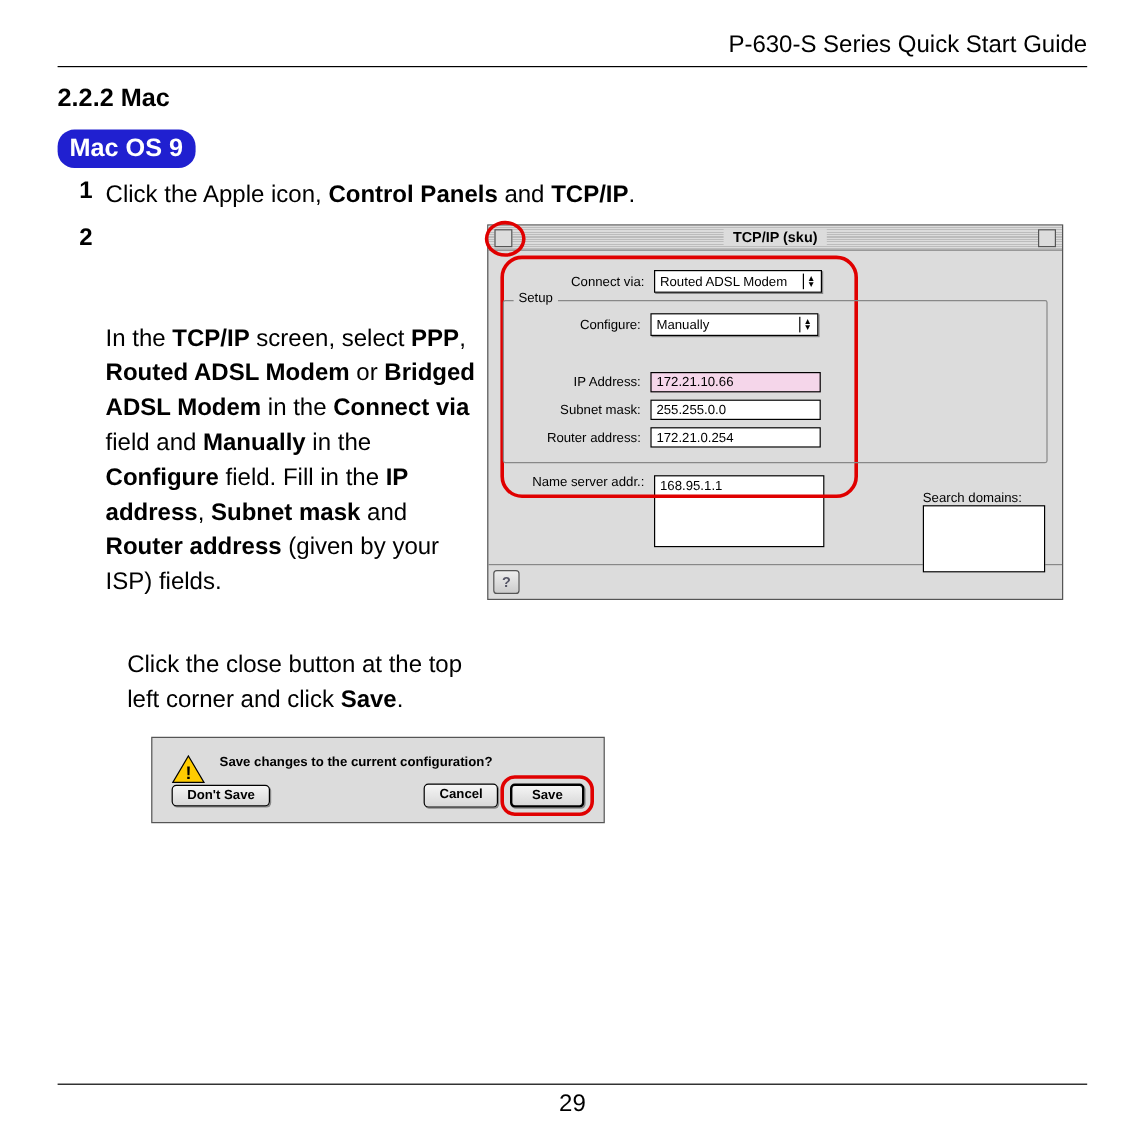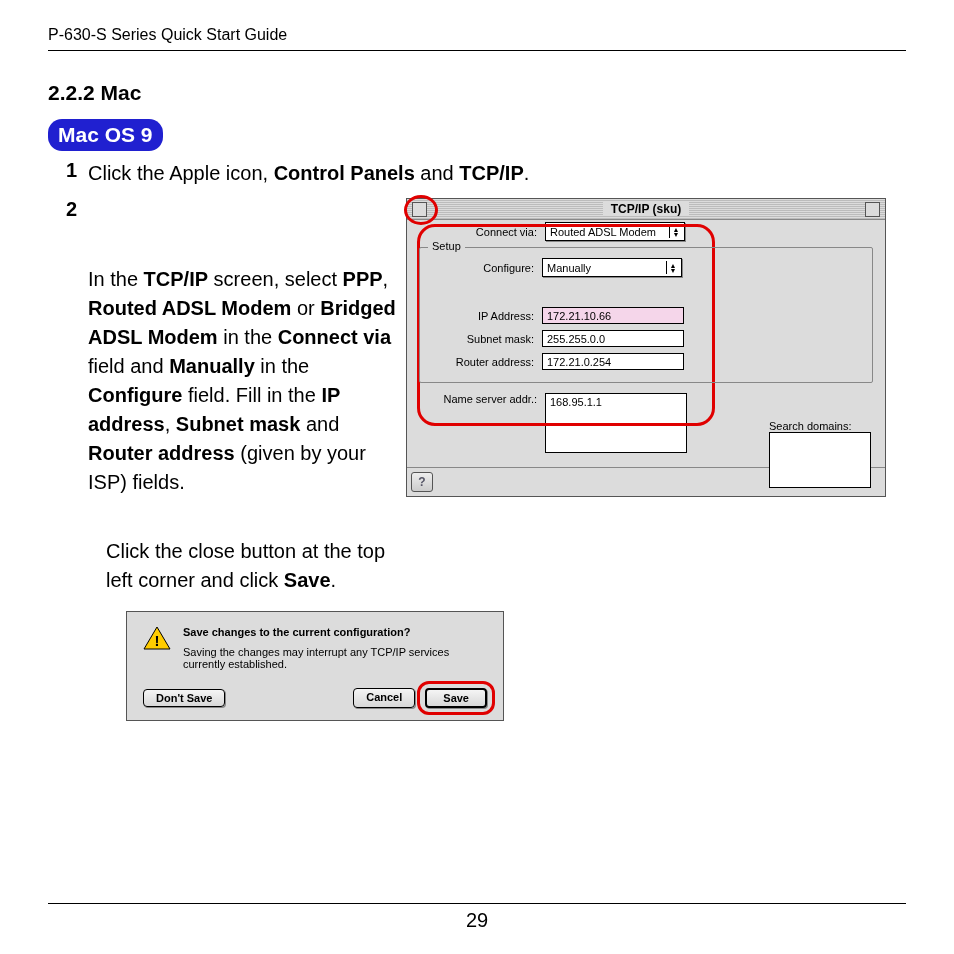--- a/index.html
+++ b/index.html
@@ -10,25 +10,25 @@
     width: 954px;
     height: 954px;
     position: relative;
     box-sizing: border-box;
   }
   .page {
     padding: 20px 48px 0 48px;
     box-sizing: border-box;
   }
   .doc-header {
-    text-align: left;
-    font-size: 16px;
+    text-align: right;
+    font-size: 20px;
     padding: 6px 0 6px 0;
     border-bottom: 1.5px solid #000;
-    margin-bottom: 30px;
+    margin-bottom: 14px;
   }
   .section-num {
     font-weight: bold;
     font-size: 21px;
     margin: 10px 0 14px 0;
   }
   .os-badge {
     display: inline-block;
     background: #2020d0;
     color: #fff;
@@ -111,21 +111,21 @@
   }
   .close-highlight {
     position: absolute;
     left: -3px; top: -4px;
     width: 28px; height: 24px;
     border: 3px solid #e00000;
     border-radius: 50%;
     pointer-events: none;
   }
   .macwin .body {
-    padding: 2px 12px 8px 12px;
+    padding: 16px 12px 8px 12px;
     position: relative;
   }
   .form-row {
     display: flex;
     align-items: center;
     margin-bottom: 6px;
   }
   .form-row .lbl { width: 118px; text-align: right; padding-right: 8px; font-size: 11px; }
   .dropdown {
     width: 132px;
@@ -371,21 +371,20 @@
       <div class="dialog">
         <div class="drow">
           <div class="warn-icon">
             <svg viewBox="0 0 28 24">
                 <polygon points="14,1 27,23 1,23" fill="#ffcc00" stroke="#000" stroke-width="1"></polygon>
                 <text x="14" y="20" text-anchor="middle" font-size="15" font-weight="bold">!</text>
               </svg>
           </div>
           <div>
             <div class="msg1">Save changes to the current configuration?</div>
-            <div class="msg2">Saving the changes may interrupt any TCP/IP services currently established.</div>
           </div>
         </div>
         <div class="dbuttons">
           <div class="dbtn">Don't Save</div>
           <div style="display:flex; gap:10px">
             <div class="dbtn">Cancel</div>
             <div class="dbtn default">Save</div>
           </div>
         </div>
         <div class="save-highlight"></div>

